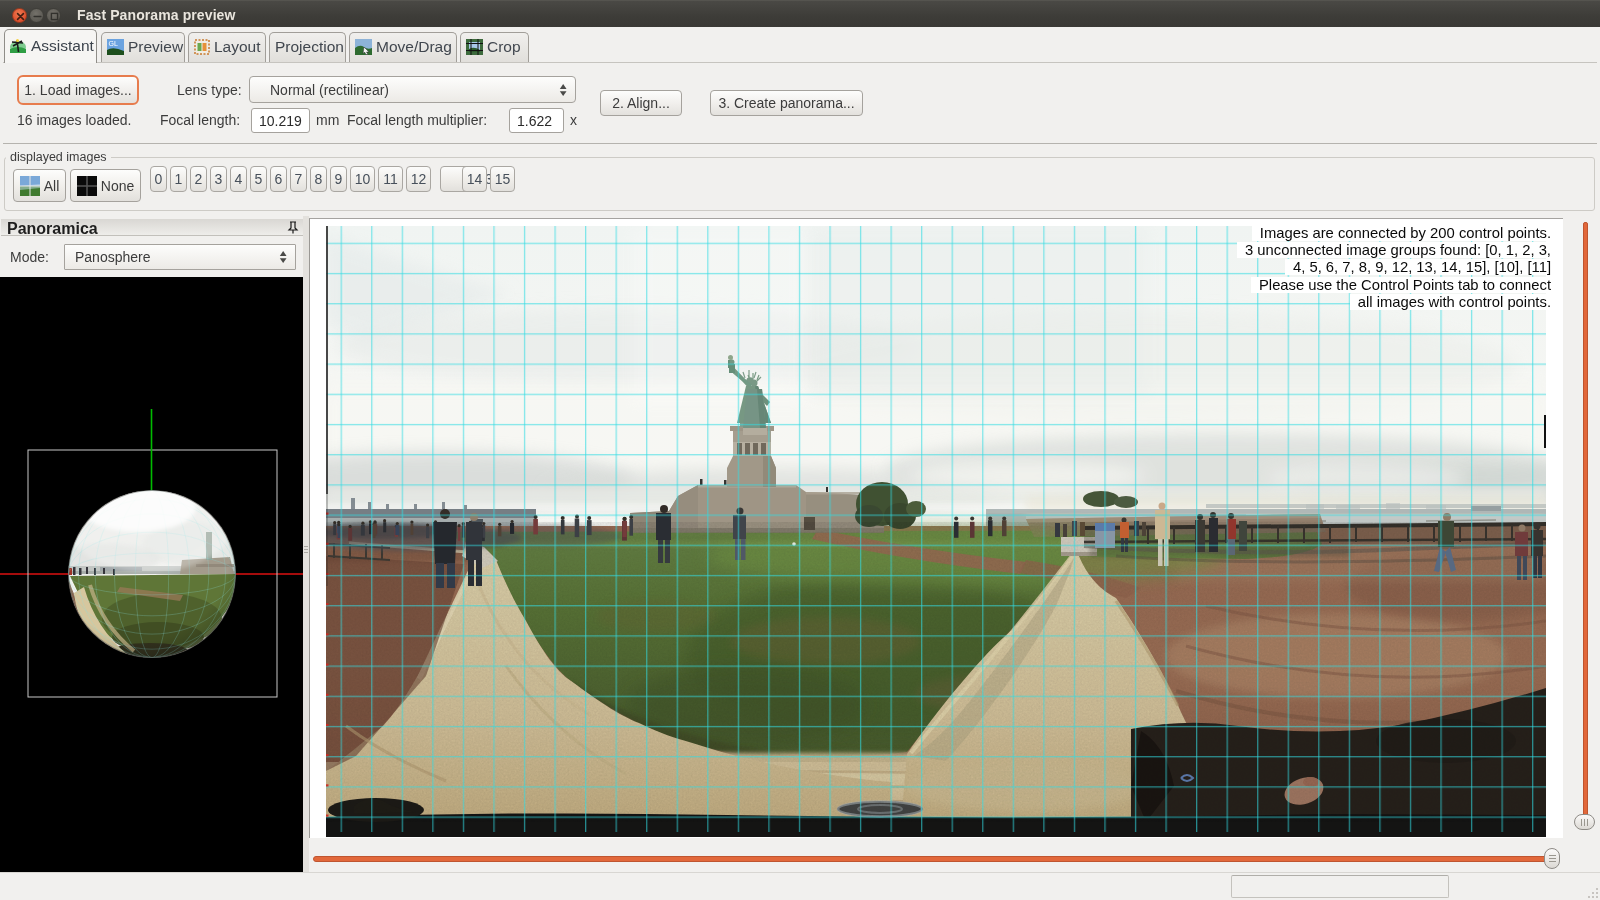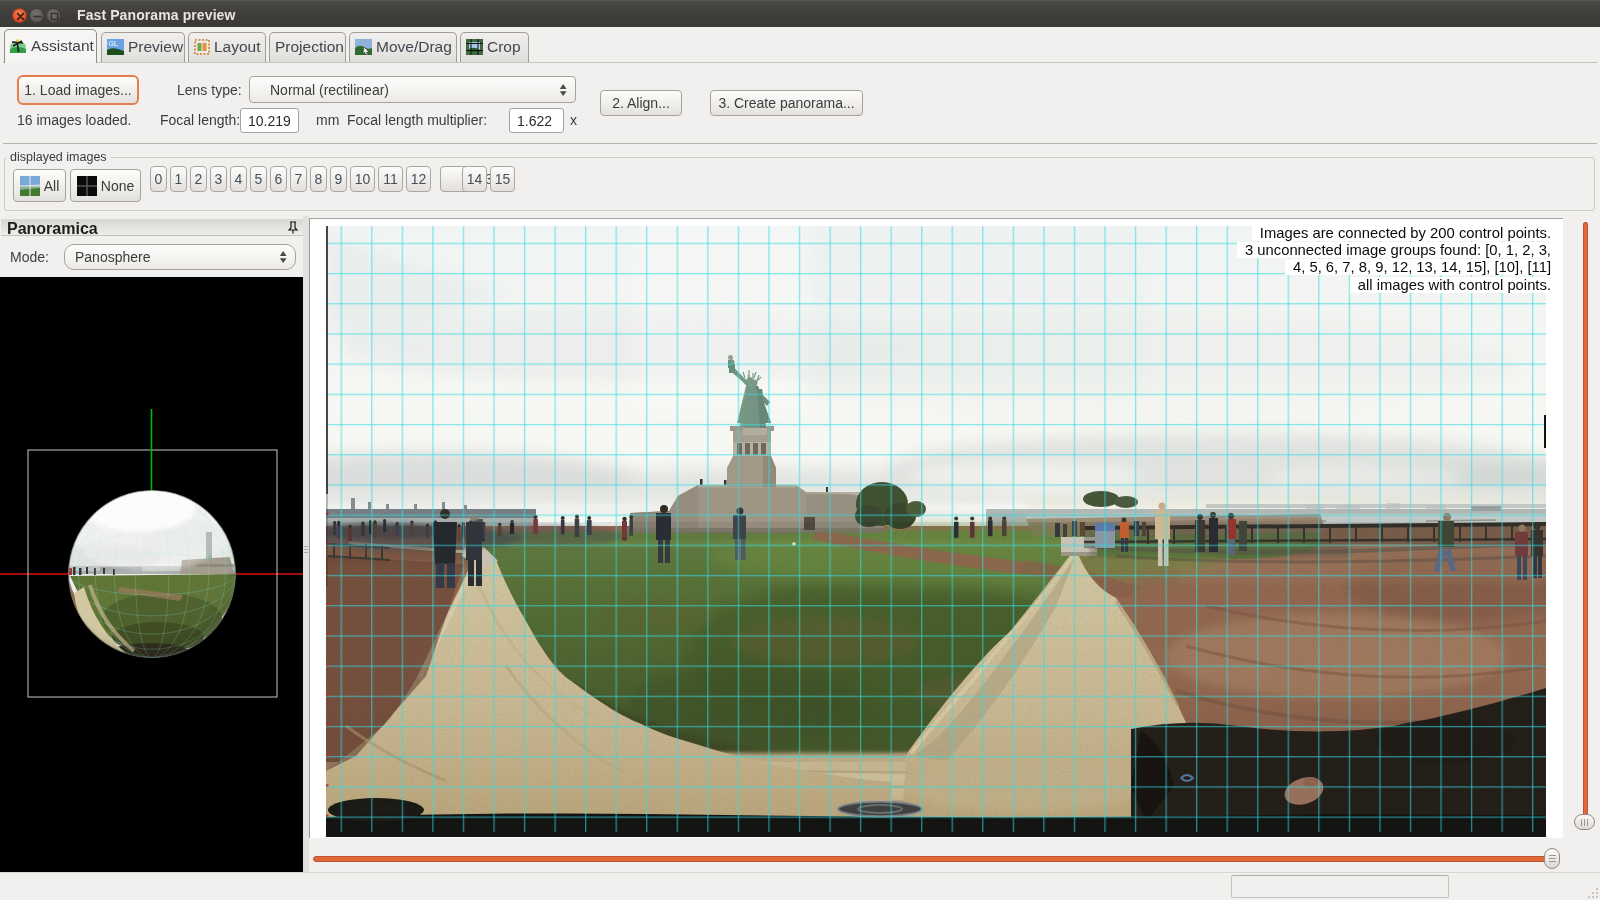--- a/index.html
+++ b/index.html
@@ -46,21 +46,21 @@
 .imgbtn { position:absolute; top:169px; height:33px; background:linear-gradient(#fdfdfc,#f0eeea 55%,#e2e0dc); border:1px solid #a5a29d;
   border-radius:4px; display:flex; align-items:center; justify-content:center; font-size:14px; color:#3c3c3c; }
 .numbtn { position:absolute; top:166px; height:26px; background:linear-gradient(#fcfcfb,#efede9 55%,#e2e0dc); border:1px solid #aaa7a2;
   border-radius:4px; display:flex; align-items:center; justify-content:center; font-size:14px; color:#47505b; }
 
 
 #pane-cap { left:1px; top:219px; width:306px; height:17px; background:linear-gradient(#d9d7d3,#eeedea); border-bottom:1px solid #c2c0bb;
   font-size:16px; font-weight:bold; color:#1e1e1e; padding:1px 0 0 6px; }
 #mode-row { left:1px; top:236px; width:306px; height:41px; background:#F1F0EE; }
 #combo2 { position:absolute; left:63px; top:8px; width:232px; height:26px; background:linear-gradient(#fdfdfc,#eceae6);
-  border:1px solid #a5a29d; border-radius:10px; font-size:14px; display:flex; align-items:center; padding-left:10px; color:#3c3c3c; }
+  border:1px solid #a5a29d; border-radius:1px; font-size:14px; display:flex; align-items:center; padding-left:10px; color:#3c3c3c; }
 #blackbox { left:0px; top:277px; width:303px; height:595px; background:#000; }
 #sash { left:303px; top:216px; width:6px; height:656px; background:#e3e1dd; }
 
 
 #canvas { left:309px; top:218px; width:1254px; height:620px; background:#ffffff; border-top:1px solid #a5a3a0; border-left:1px solid #9a9894; }
 #pano { left:326px; top:226px; width:1220px; height:611px; }
 #warn { left:900px; top:225px; width:659px; text-align:right; font-size:14.8px; line-height:17.2px; color:#0a0a0a; }
 #warn span { background:#fff; padding:0 8px; }
 
 
@@ -135,21 +135,21 @@
 
 <div class="abs" id="page1"></div>
 <div class="btn" id="b-load">1. Load images...</div>
 <div class="lbl" style="left:17px; top:112px;">16 images loaded.</div>
 <div class="lbl" style="left:177px; top:82px;">Lens type:</div>
 <div id="combo1" class="abs">Normal (rectilinear)<div class="spin">
       <div>▲</div>
       <div>▼</div>
     </div></div>
 <div class="lbl" style="left:160px; top:112px;">Focal length:</div>
-<div class="entry" style="left:240px; top:108px; width:59px; height:25px;">10.219</div>
+<div class="entry" style="left:251px; top:108px; width:59px; height:25px;">10.219</div>
 <div class="lbl" style="left:316px; top:112px;">mm</div>
 <div class="lbl" style="left:347px; top:112px;">Focal length multiplier:</div>
 <div class="entry" style="left:509px; top:108px; width:55px; height:25px;">1.622</div>
 <div class="lbl" style="left:570px; top:112px;">x</div>
 <div class="btn" style="left:600px; top:90px; width:82px; height:26px;">2. Align...</div>
 <div class="btn" style="left:710px; top:90px; width:153px; height:26px;">3. Create panorama...</div>
 
 <div class="abs" id="frame1"></div>
 <div class="abs" id="frame1-label">displayed images</div>
 <div class="imgbtn" style="left:13px; width:53px;">
@@ -673,20 +673,21 @@
 <line x1="1" y1="0" x2="1" y2="268" stroke="#1c1c1c" stroke-width="1.6"></line>
 <line x1="1" y1="268" x2="1" y2="360" stroke="#1c1c1c" stroke-width="1" opacity="0.5"></line>
 <line x1="1219" y1="189" x2="1219" y2="222" stroke="#111" stroke-width="2"></line>
 
   </svg>
 </div>
 <div class="abs" id="warn">
   <div><span>Images are connected by 200 control points.</span></div>
   <div><span>3 unconnected image groups found: [0, 1, 2, 3,</span></div>
   <div><span>4, 5, 6, 7, 8, 9, 12, 13, 14, 15], [10], [11]</span></div>
+  <div><span>Please use the Control Points tab to connect</span></div>
   <div><span>all images with control points.</span></div>
 </div>
 
 <div class="abs" id="vslider"></div>
 <div class="abs" id="vhandle">
   <div class="grip" style="left:6px; top:4px; width:1px; height:7px;"></div>
   <div class="grip" style="left:9px; top:4px; width:1px; height:7px;"></div>
   <div class="grip" style="left:12px; top:4px; width:1px; height:7px;"></div>
 </div>
 <div class="abs" id="hslider"></div>

